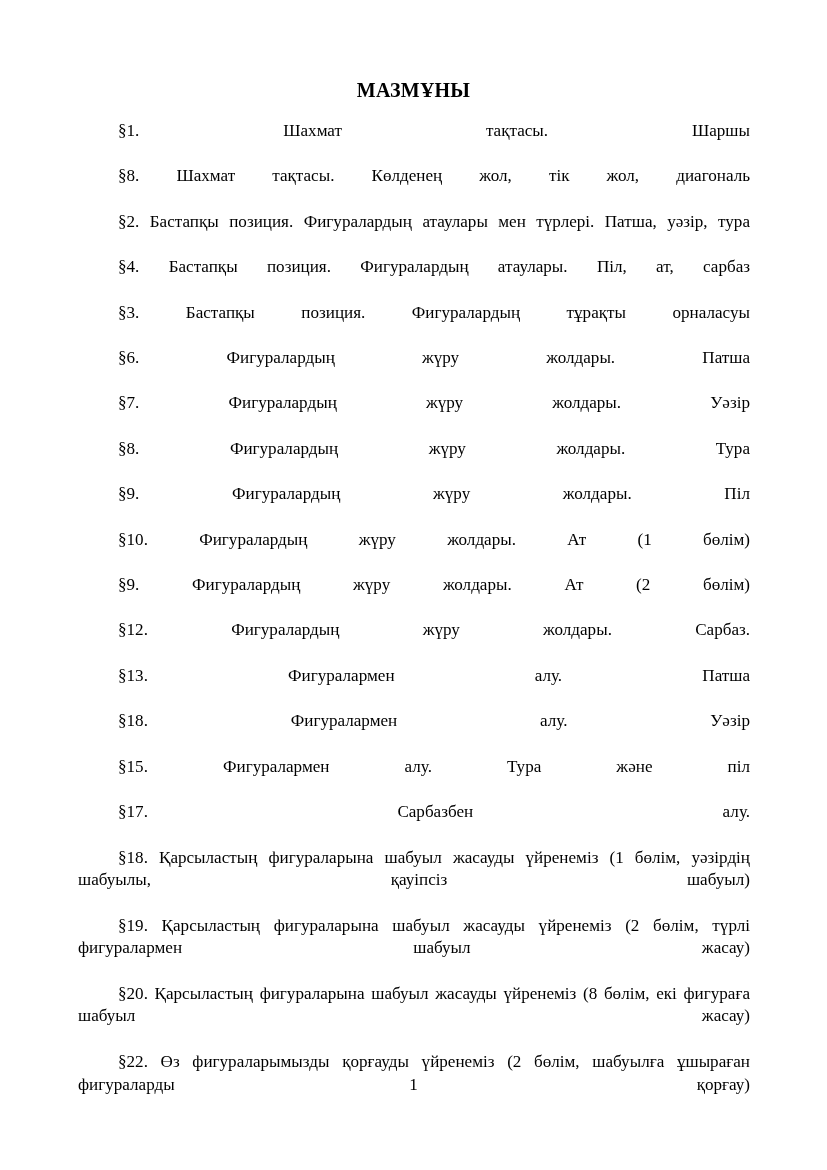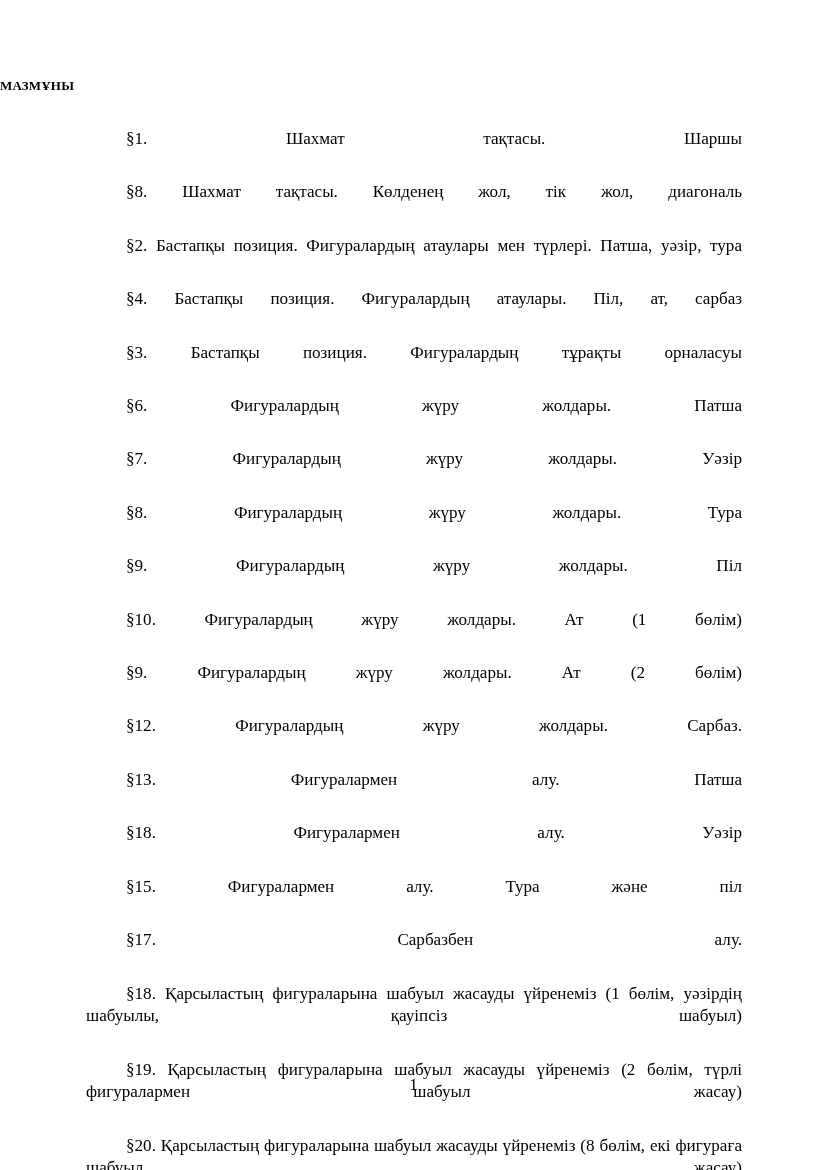--- a/index.html
+++ b/index.html
@@ -16,38 +16,39 @@
     margin: 0 auto;
     overflow: hidden;
     font-family: "Liberation Serif", "DejaVu Serif", serif;
     color: #000000;
   }
   .doc-title {
     position: absolute;
     top: 79px;
     left: 0;
     width: 827px;
-    font-size: 13px;
+    text-align: center;
+    font-size: 20px;
     font-weight: bold;
     letter-spacing: 0.2px;
     line-height: 1.15;
   }
   .toc {
     position: absolute;
     top: 120px;
     left: 78px;
     width: 672px;
   }
   .toc-entry {
     text-align: justify;
     text-justify: inter-word;
     text-indent: 40px;
     font-size: 17.1px;
     line-height: 22.7px;
-    margin: 8px;
+    margin: 0;
     padding: 0;
     hyphens: none;
     word-spacing: normal;
   }
   
   .toc-entry::after {
     content: "";
     display: inline-block;
     width: 100%;
   }

